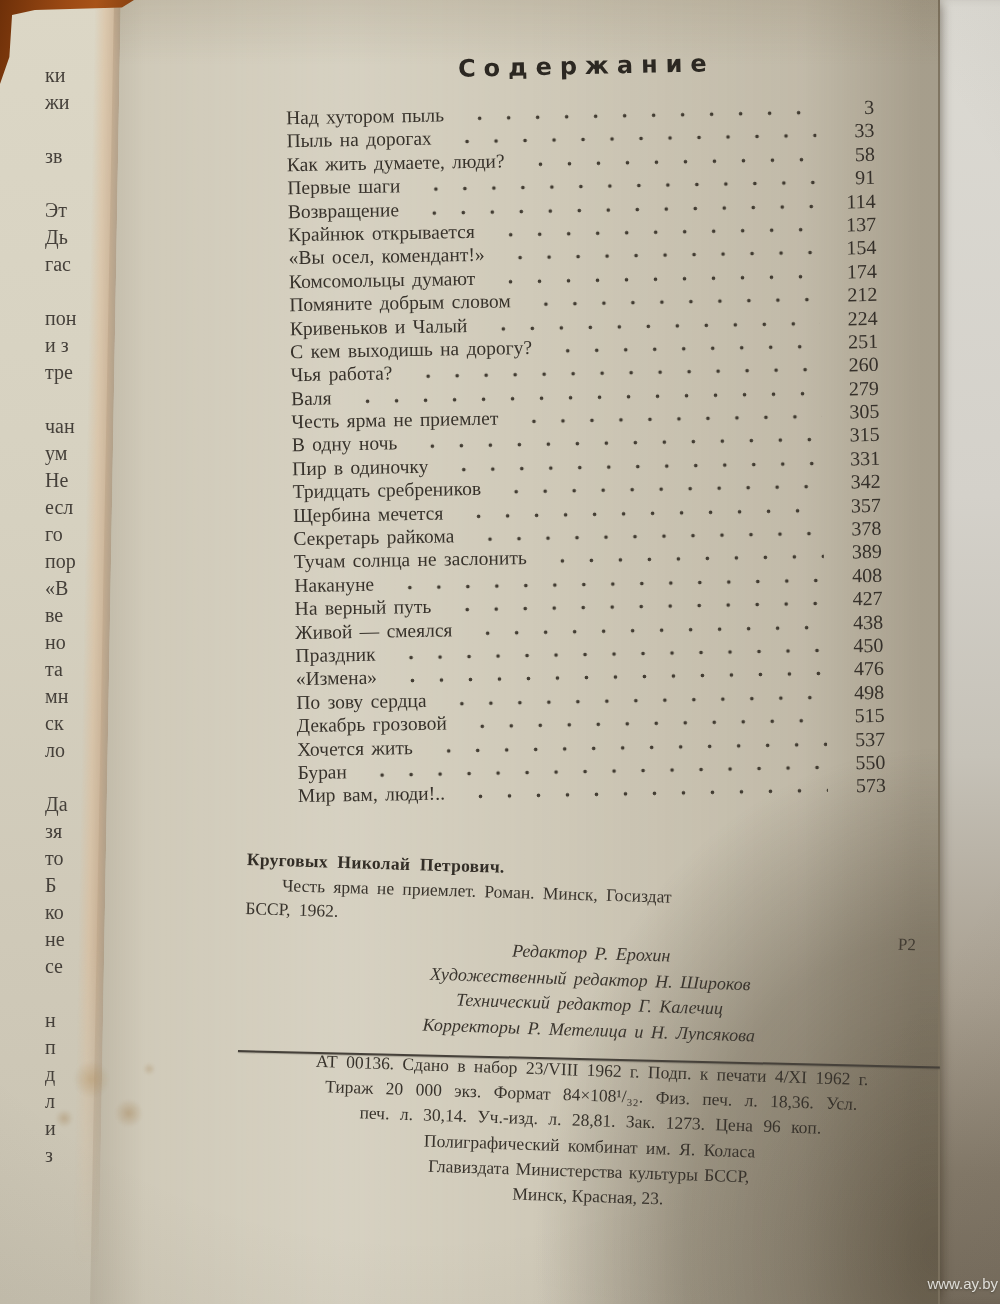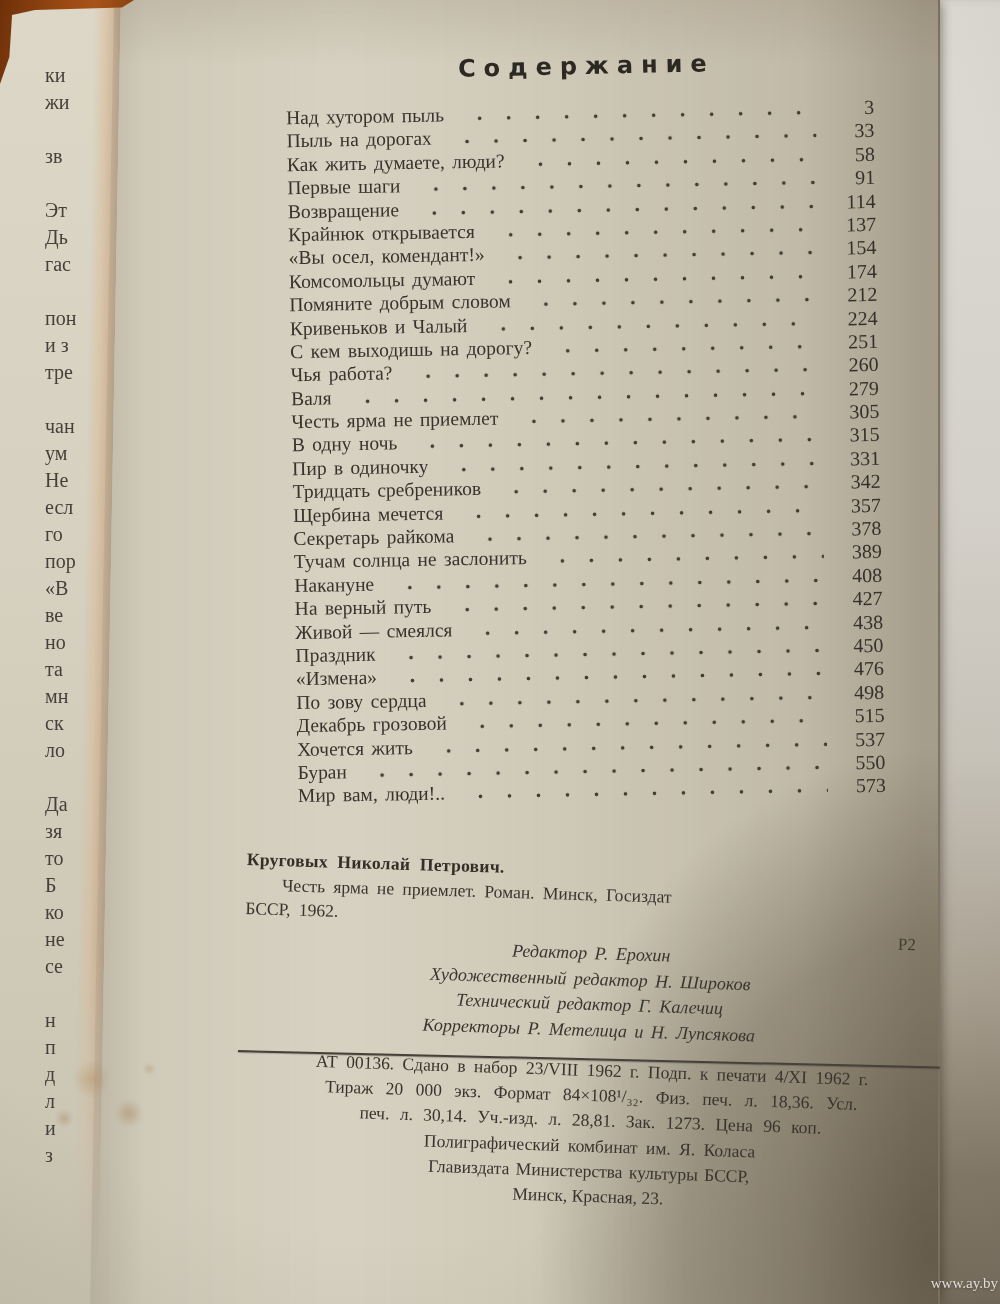--- a/index.html
+++ b/index.html
@@ -109,21 +109,21 @@
       radial-gradient(circle 13px at 26% 68%, rgba(150,108,54,.30), rgba(150,108,54,0) 70%),
       radial-gradient(circle 9px at 76% 30%, rgba(150,108,54,.24), rgba(150,108,54,0) 70%);
     filter:blur(1px);
   }
   .vignette{
     position:absolute; inset:0; pointer-events:none;
     background:radial-gradient(ellipse 120% 100% at 42% 40%, rgba(0,0,0,0) 55%, rgba(58,48,33,.13) 84%, rgba(50,41,28,.22) 100%);
   }
   .watermark{
     position:absolute; right:2px; bottom:12px;
-    font-family:Liberation Serif, serif;
+    font-family:Liberation Sans, sans-serif;
     font-size:15px; color:rgba(250,250,246,.82);
     text-shadow:0 1px 2px rgba(60,55,45,.65);
   }
 </style>
 </head>
 <body>
 
 <div class="photo">
 
   <div class="side-surface"></div>

